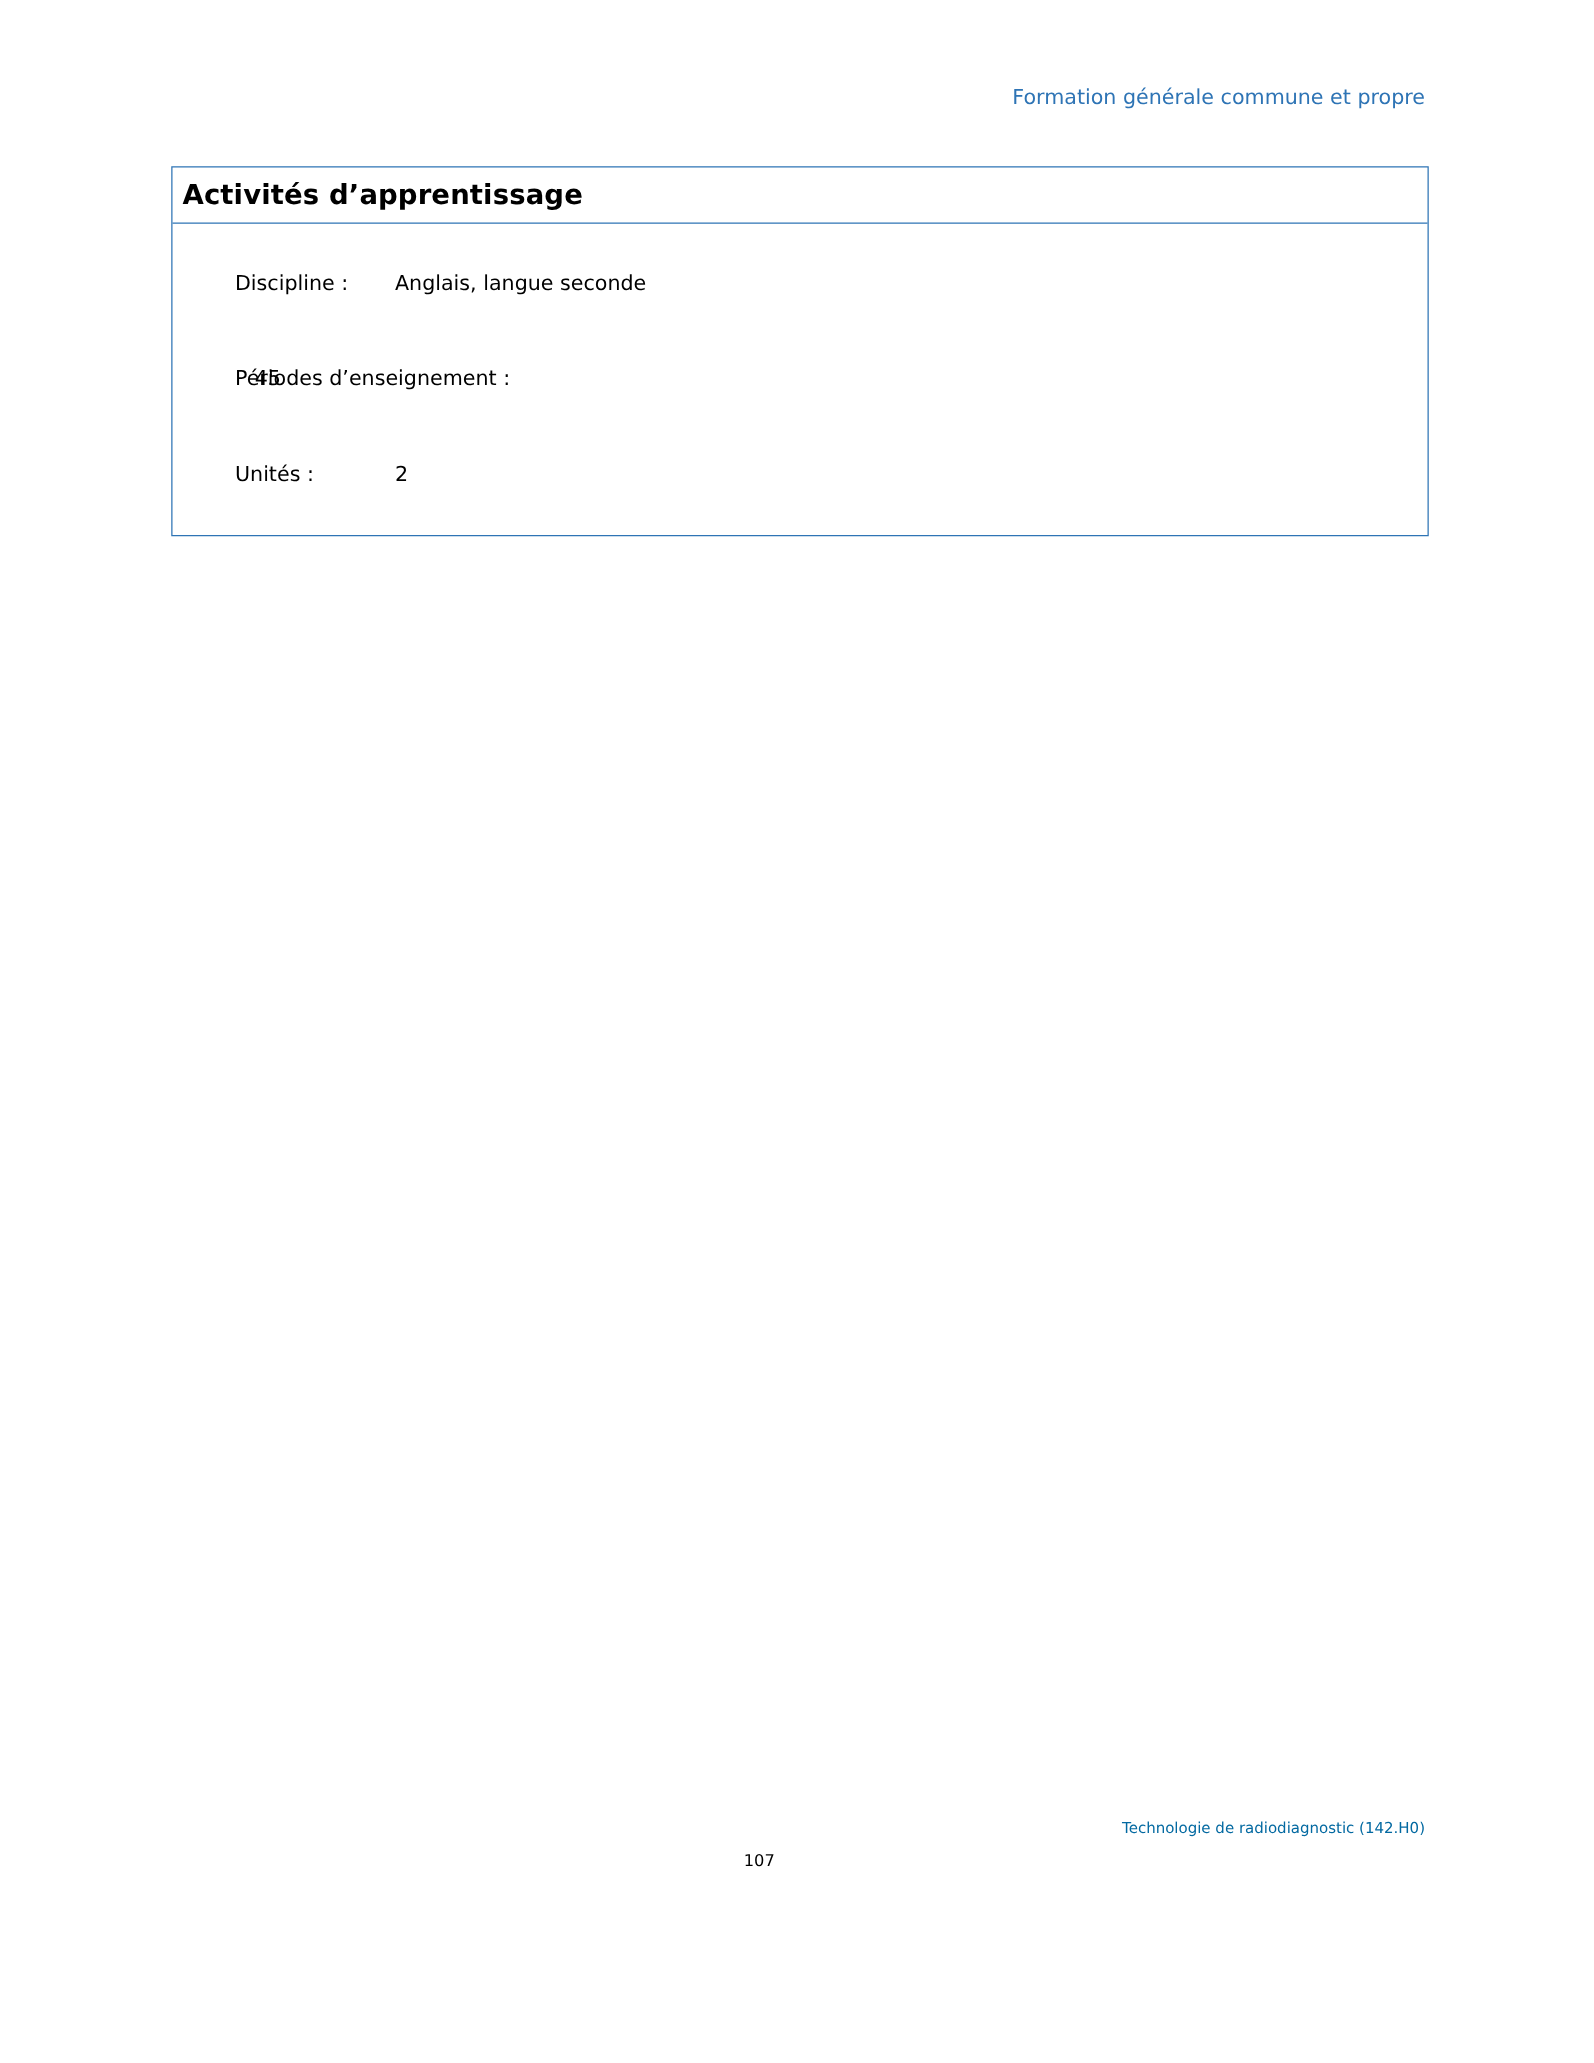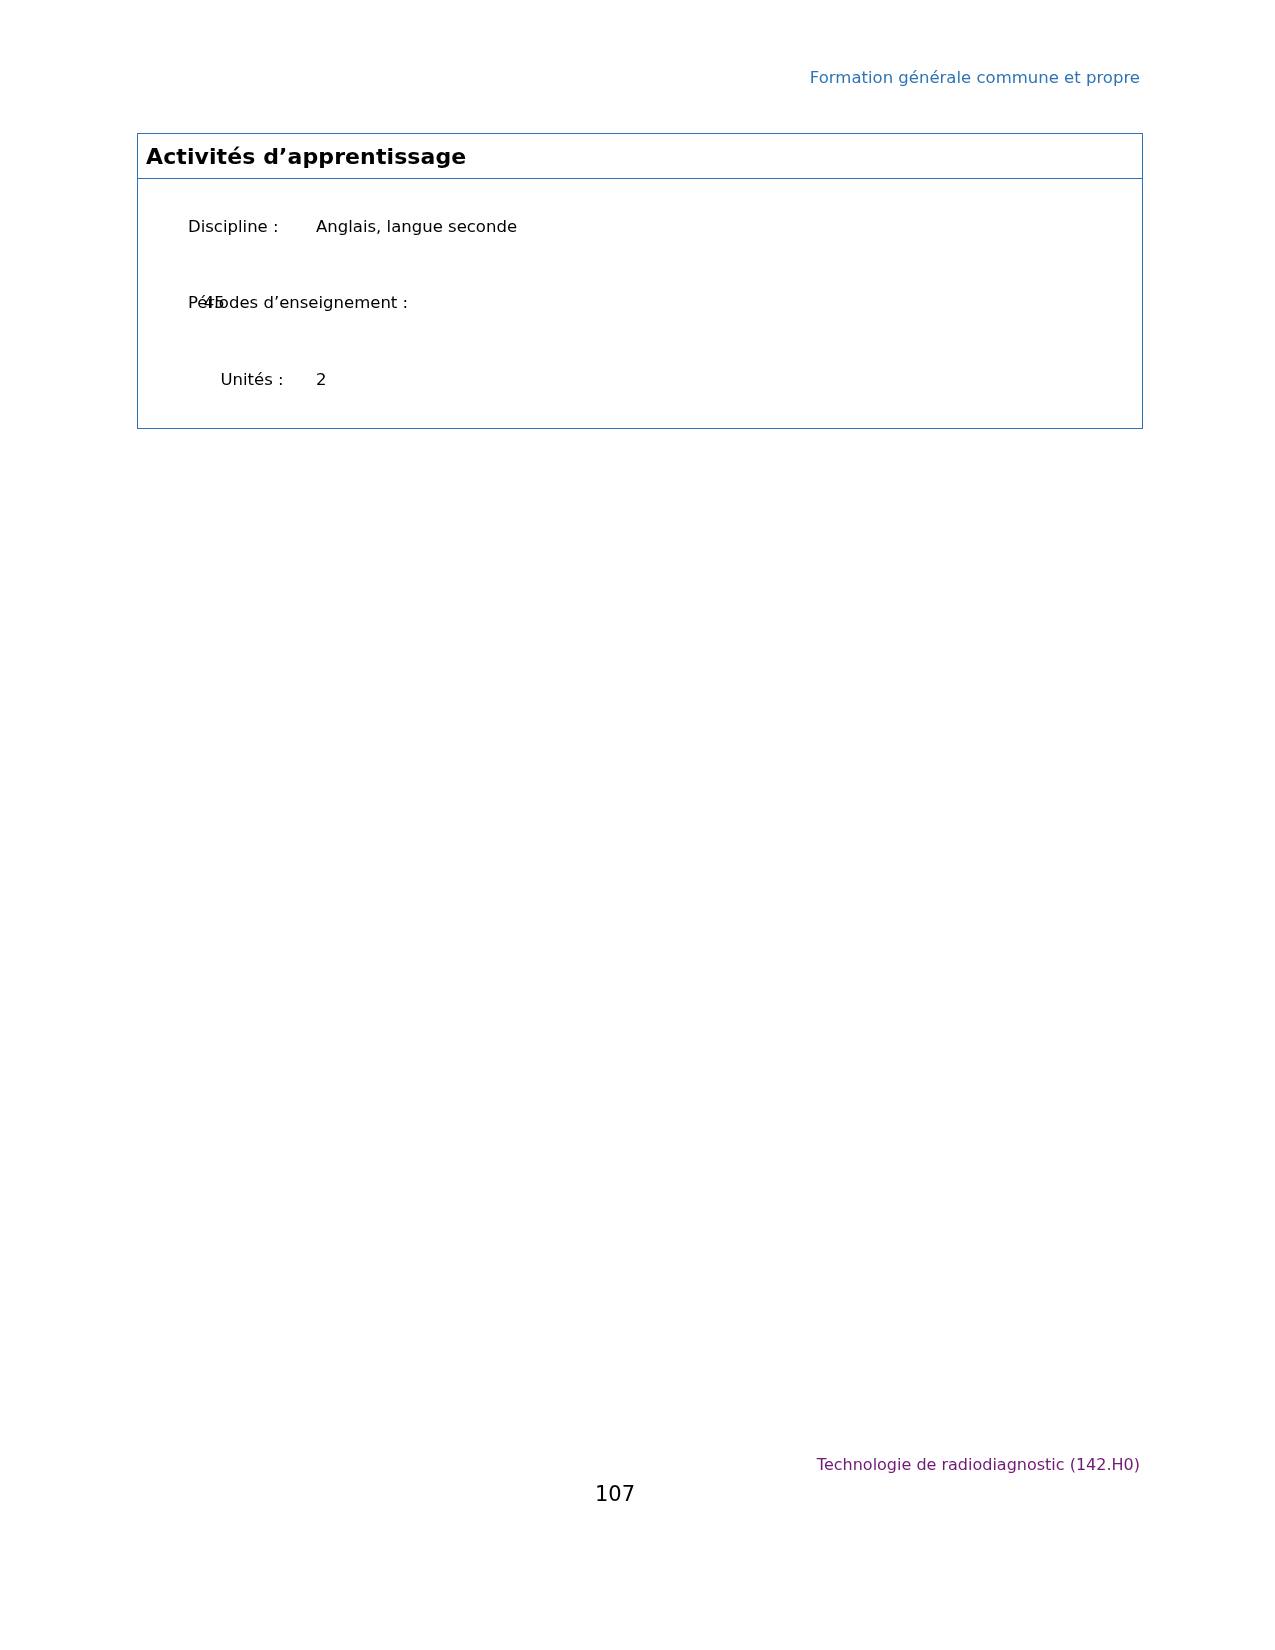--- a/index.html
+++ b/index.html
@@ -52,34 +52,34 @@
     font-size: 16.5px;
     line-height: 25.5px;
     color: #000000;
     white-space: pre;
   }
   .detail-label {
     display: inline-block;
   }
   .lbl-w1 { width: 128px; }
   .lbl-w2 { width: 0px; }
-  .lbl-w3 { width: 128px; text-align: center; }
+  .lbl-w3 { width: 128px; }
   .footer-title {
     position: absolute;
     right: 135px;
     top: 1455px;
-    font-size: 16px;
-    color: #701a75;
+    font-size: 12px;
+    color: #0369a1;
     white-space: nowrap;
   }
   .footer-page {
     position: absolute;
     left: 595px;
     top: 1482px;
-    font-size: 21px;
+    font-size: 13px;
     color: #000000;
   }
 </style>
 </head>
 <body>
 
 <div class="page">
 
   <div class="header">Formation générale commune et propre</div>
 

